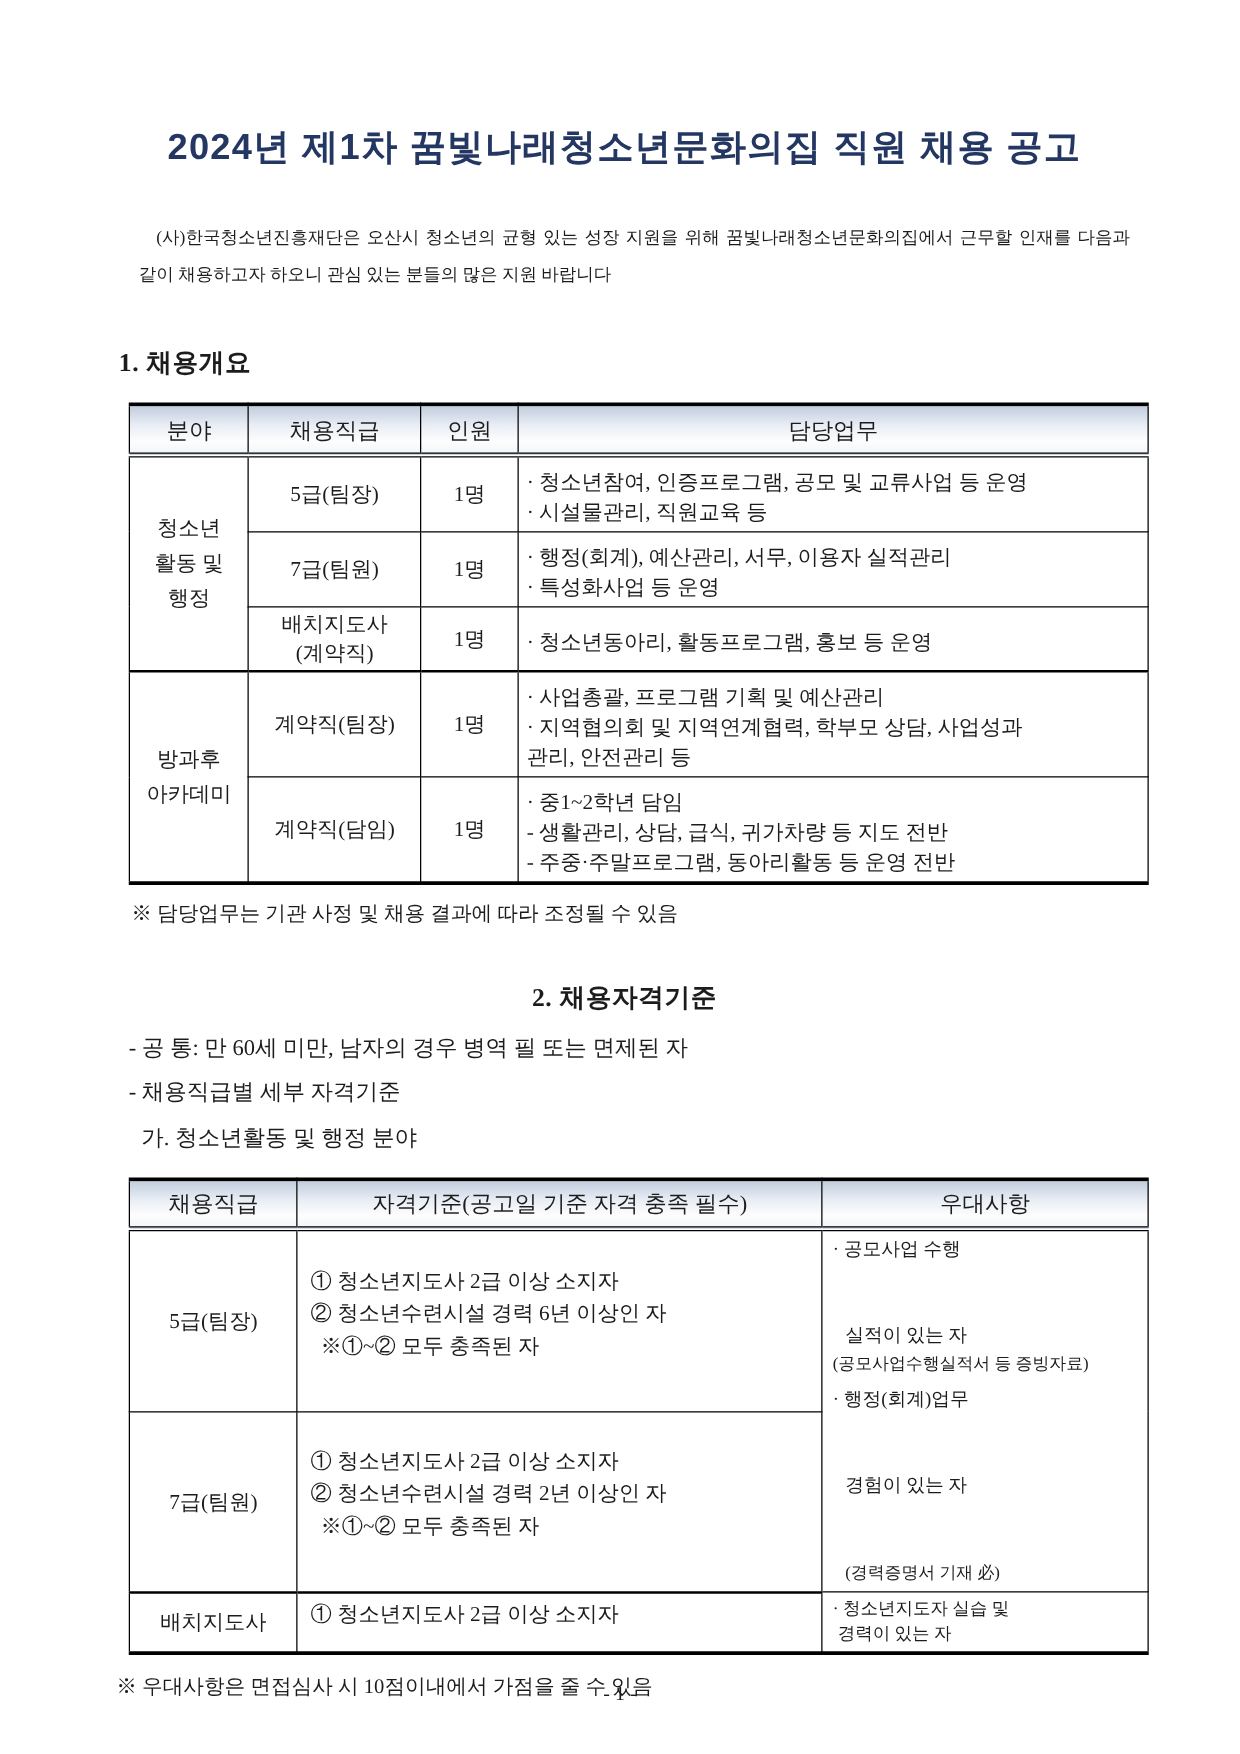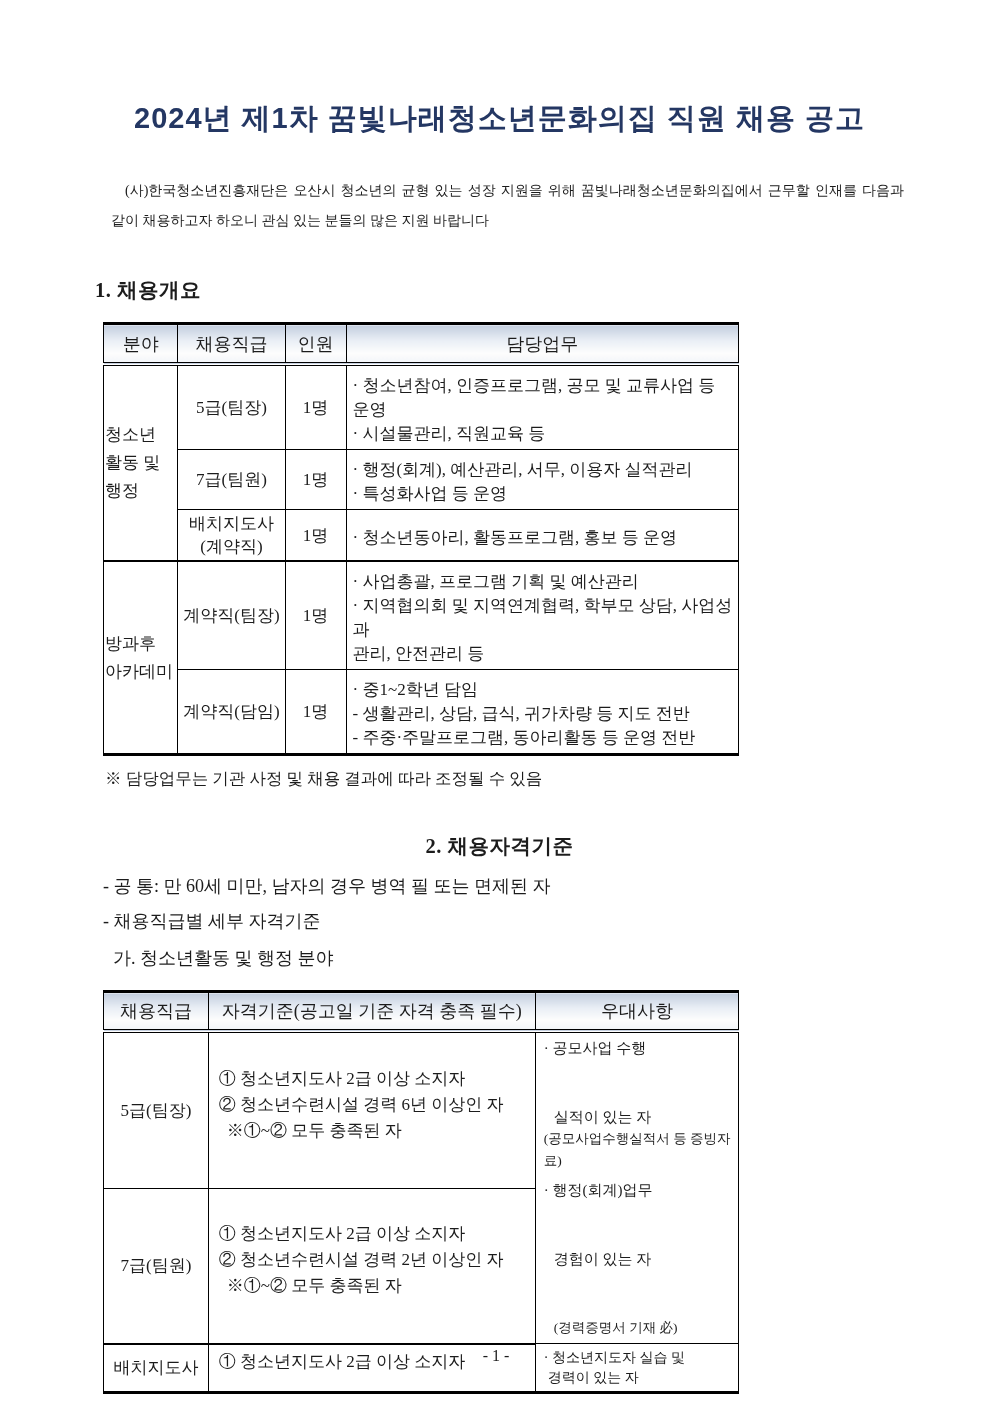--- a/index.html
+++ b/index.html
@@ -34,37 +34,37 @@
   }
   .signoff { margin-top:6px; text-align:right; font-size:17.5px; line-height:31px; padding-right:2px; }
 
   .sec-heading {
     margin:0; font-size:20.5px; font-weight:bold; letter-spacing:0.5px;
     font-family:"Liberation Serif","DejaVu Serif",serif;
   }
   .sec1-heading { margin-top:40px; }
   .sec2-heading { margin-top:42px;text-align:center; }
 
-  table { border-collapse:collapse; width:636px; margin-left:8px; table-layout:fixed;
+  table { border-collapse:collapse; width:816px; margin-left:8px; table-layout:fixed;
           border-top:3px solid #000; border-bottom:3px solid #000; }
   th, td { border:1px solid #000; }
   th {
     background:linear-gradient(to bottom,#c3cedf 0%,#e9eef5 40%,#fdfdfd 75%,#f3f5f9 100%);
     border-bottom:4px double #000;
     font-weight:normal;
     font-size:18px;
     padding:6px 2px;
   }
   td { font-size:17px; vertical-align:middle; }
   .c { text-align:center; }
   .t1 { margin-top:18px; }
   .t2 { margin-top:20px; }
   .duty { padding:8px 4px 3px 6px; }
   .duty div { line-height:24px; }
-  .cat div { line-height:28px; text-align:left; }
+  .cat div { line-height:28px; text-align:center; }
   .group-end td { border-bottom:2px solid #000; }
   .cat-b { border-bottom:2px solid #000; }
 
   .footnote { margin:12px 0 0 10px; font-size:16.5px; }
   .footnote2 { margin:14px 0 0 -2px; font-size:16.5px; }
 
   .common-line { margin:14px 0 0 8px; font-size:18px; }
   .common-note { margin:9px 0 0 82px; font-size:15.5px; }
   .detail-line { margin:11px 0 0 8px; font-size:18px; }
   .sub-heading { margin:13px 0 0 18px; font-size:18px; }

